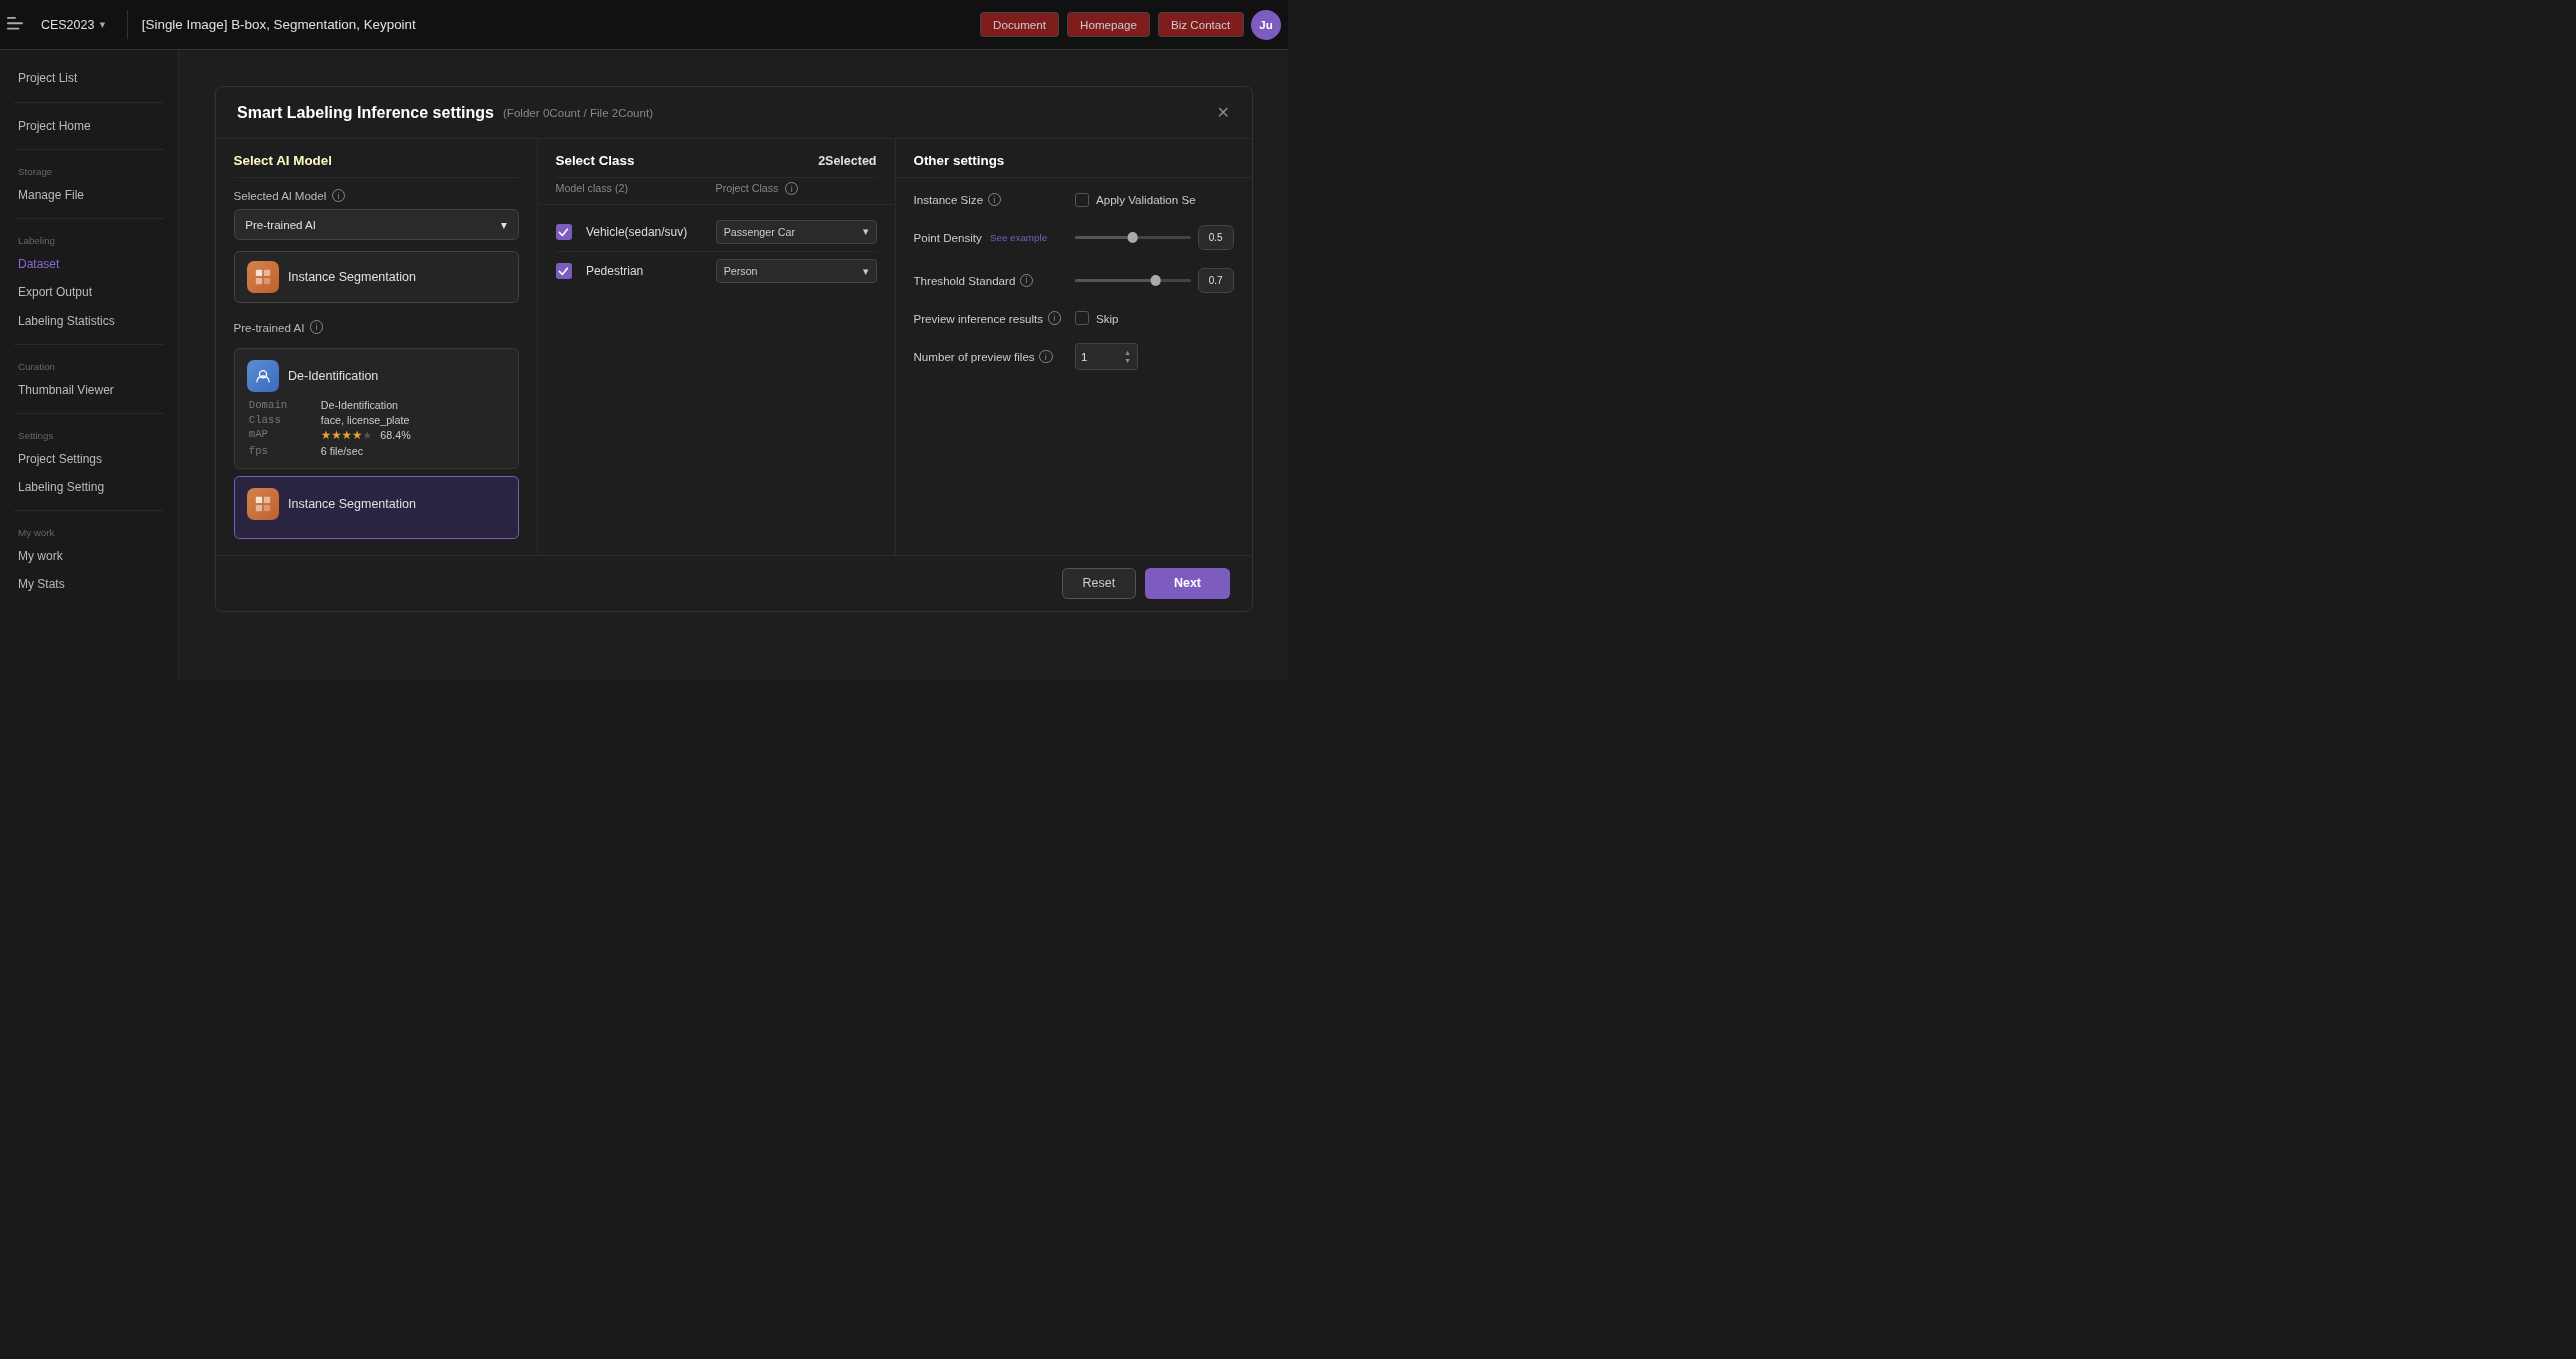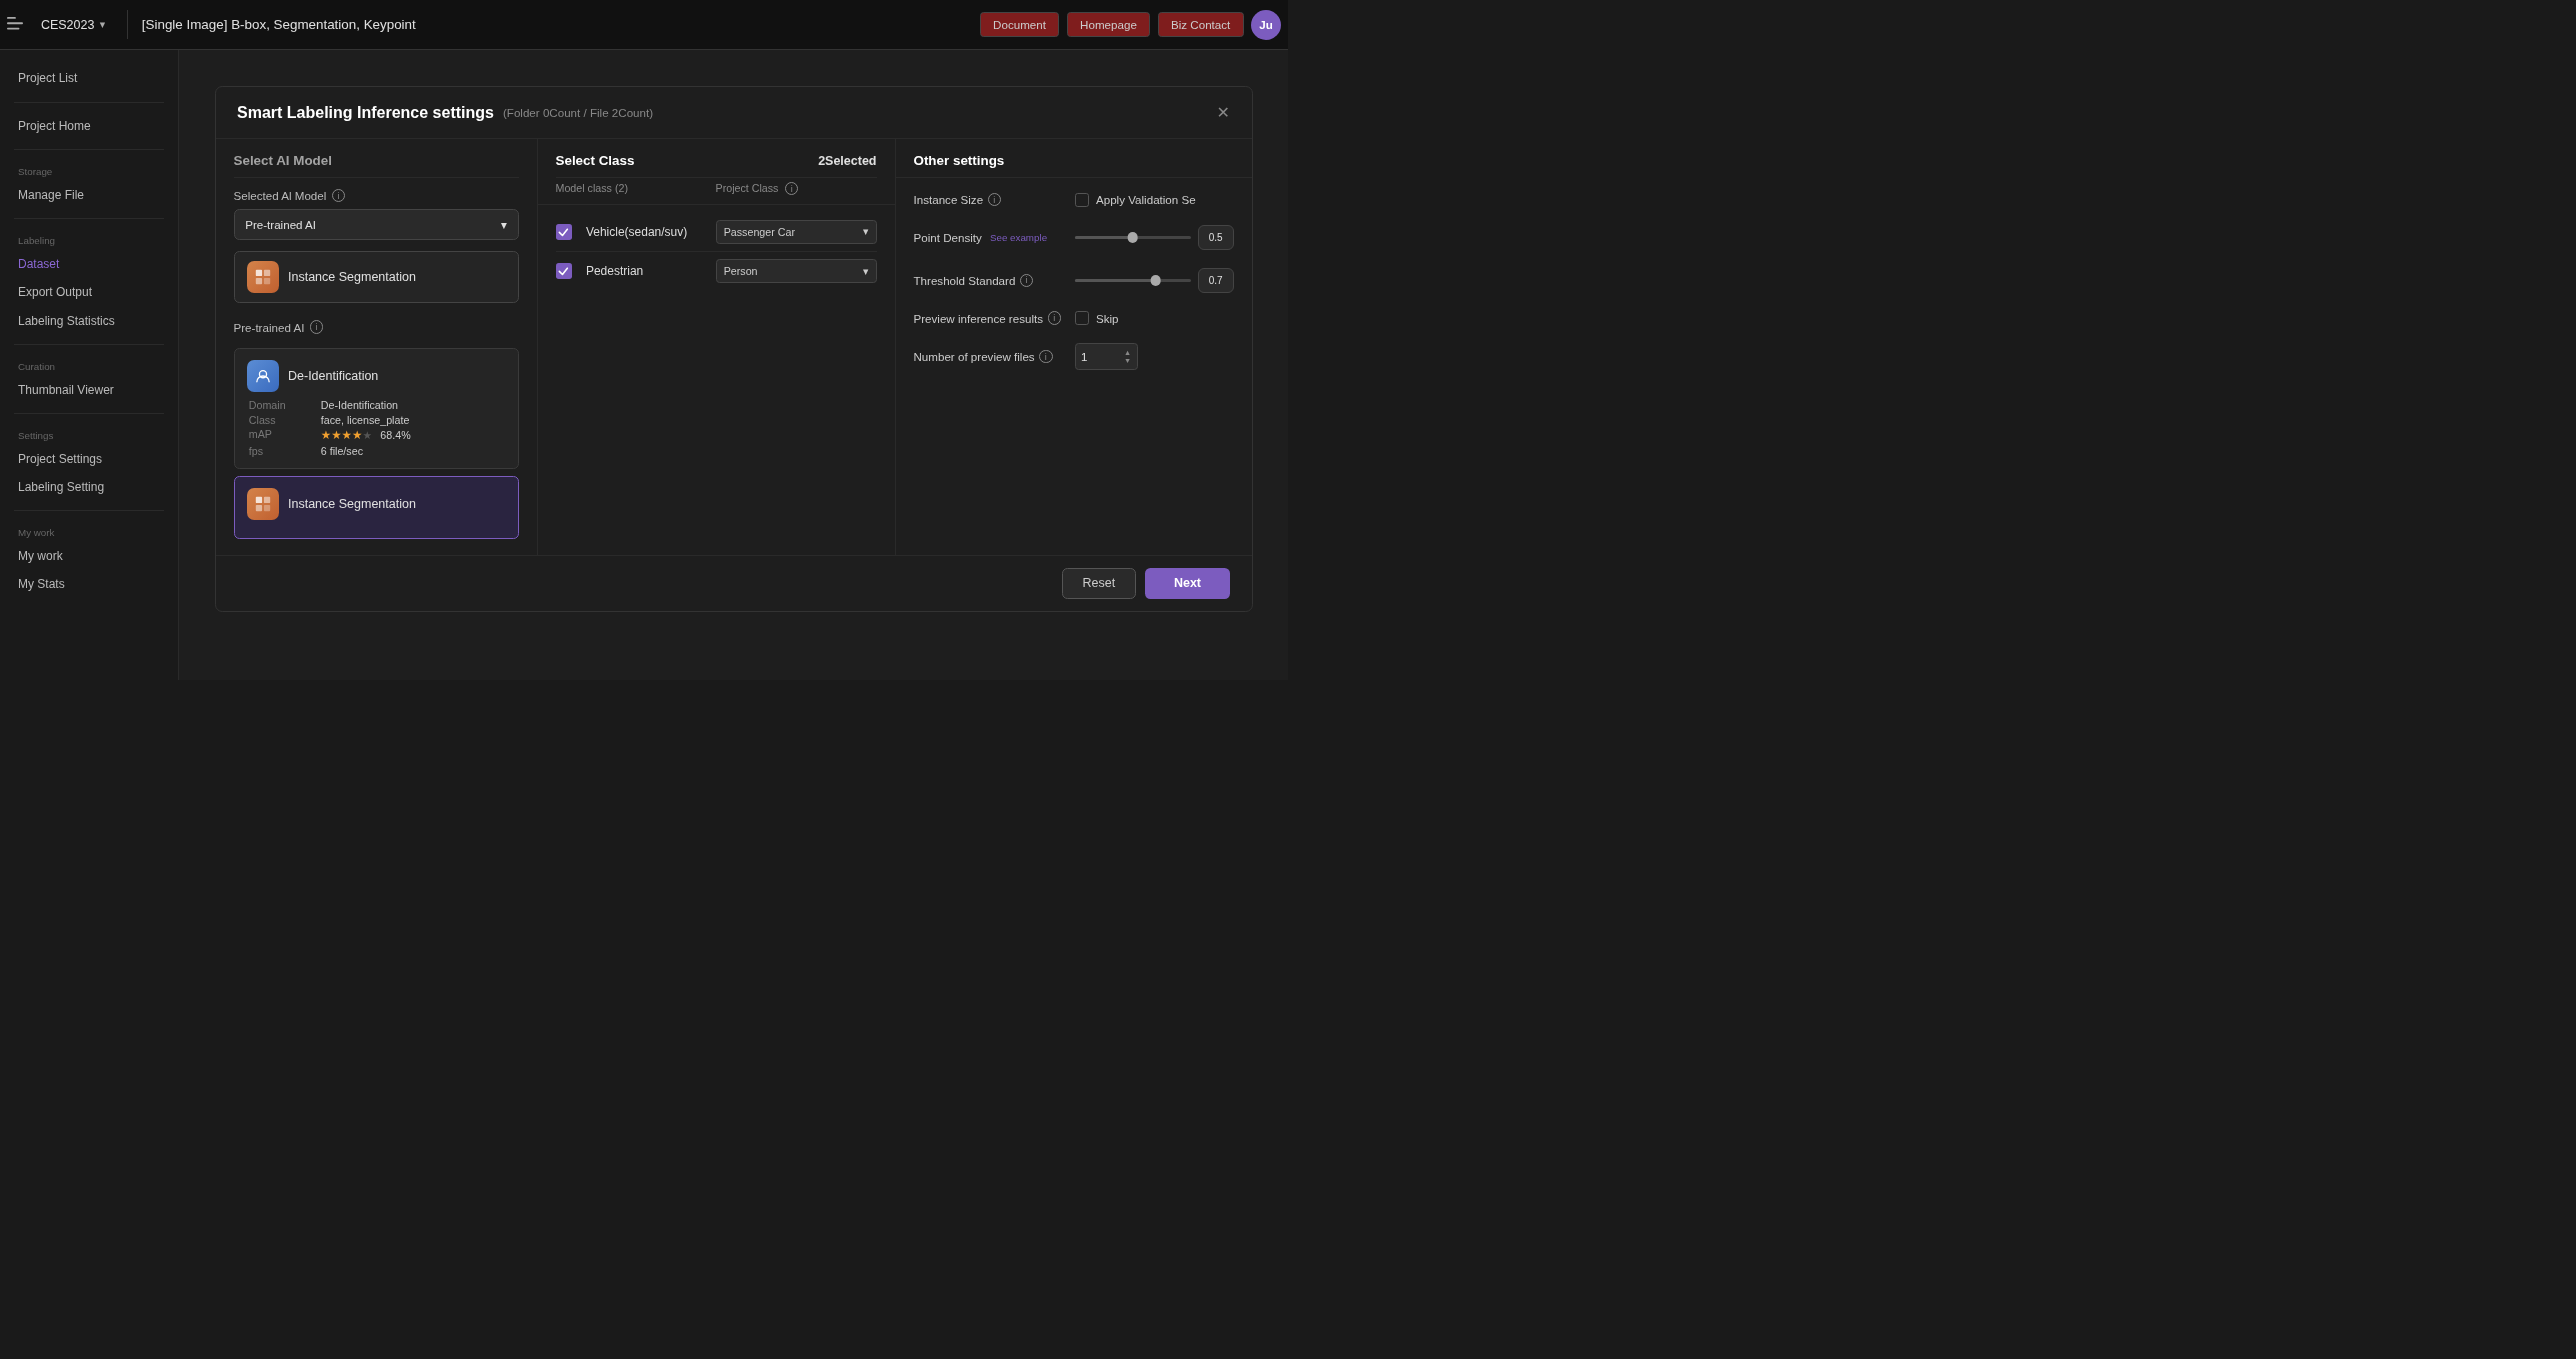--- a/index.html
+++ b/index.html
@@ -173,21 +173,21 @@
       width: 322px;
       border-right: 0.9px solid #2a2a2a;
       display: flex;
       flex-direction: column;
       overflow: hidden;
     }
     .panel-header {
       padding: 14.3px 18px 9px;
       font-size: 13.4px;
       font-weight: 600;
-      color: #a3a3a3;
+      color: #fef9c3;
     }
     .panel-divider {
       height: 0.9px;
       background: #2a2a2a;
       margin: 0 18px;
     }
     .selected-model-label {
       display: flex;
       align-items: center;
       gap: 5.4px;
@@ -292,21 +292,21 @@
       color: #e0e0e0;
     }
     .model-meta {
       display: grid;
       grid-template-columns: 72px 1fr;
       gap: 2.7px 0;
       font-size: 10.7px;
       color: #999;
       padding-left: 1.8px;
     }
-    .model-meta-key { color: #777; }
+    .model-meta-key { color: #777; font-family: Liberation Mono, monospace; }
     .model-meta-val { color: #ccc; }
     .stars { color: #f0a030; font-size: 11.6px; }
     .map-val { color: #ccc; margin-left: 5.4px; font-size: 10.7px; }
 
     
     .panel-class {
       width: 358px;
       border-right: 0.9px solid #2a2a2a;
       display: flex;
       flex-direction: column;

